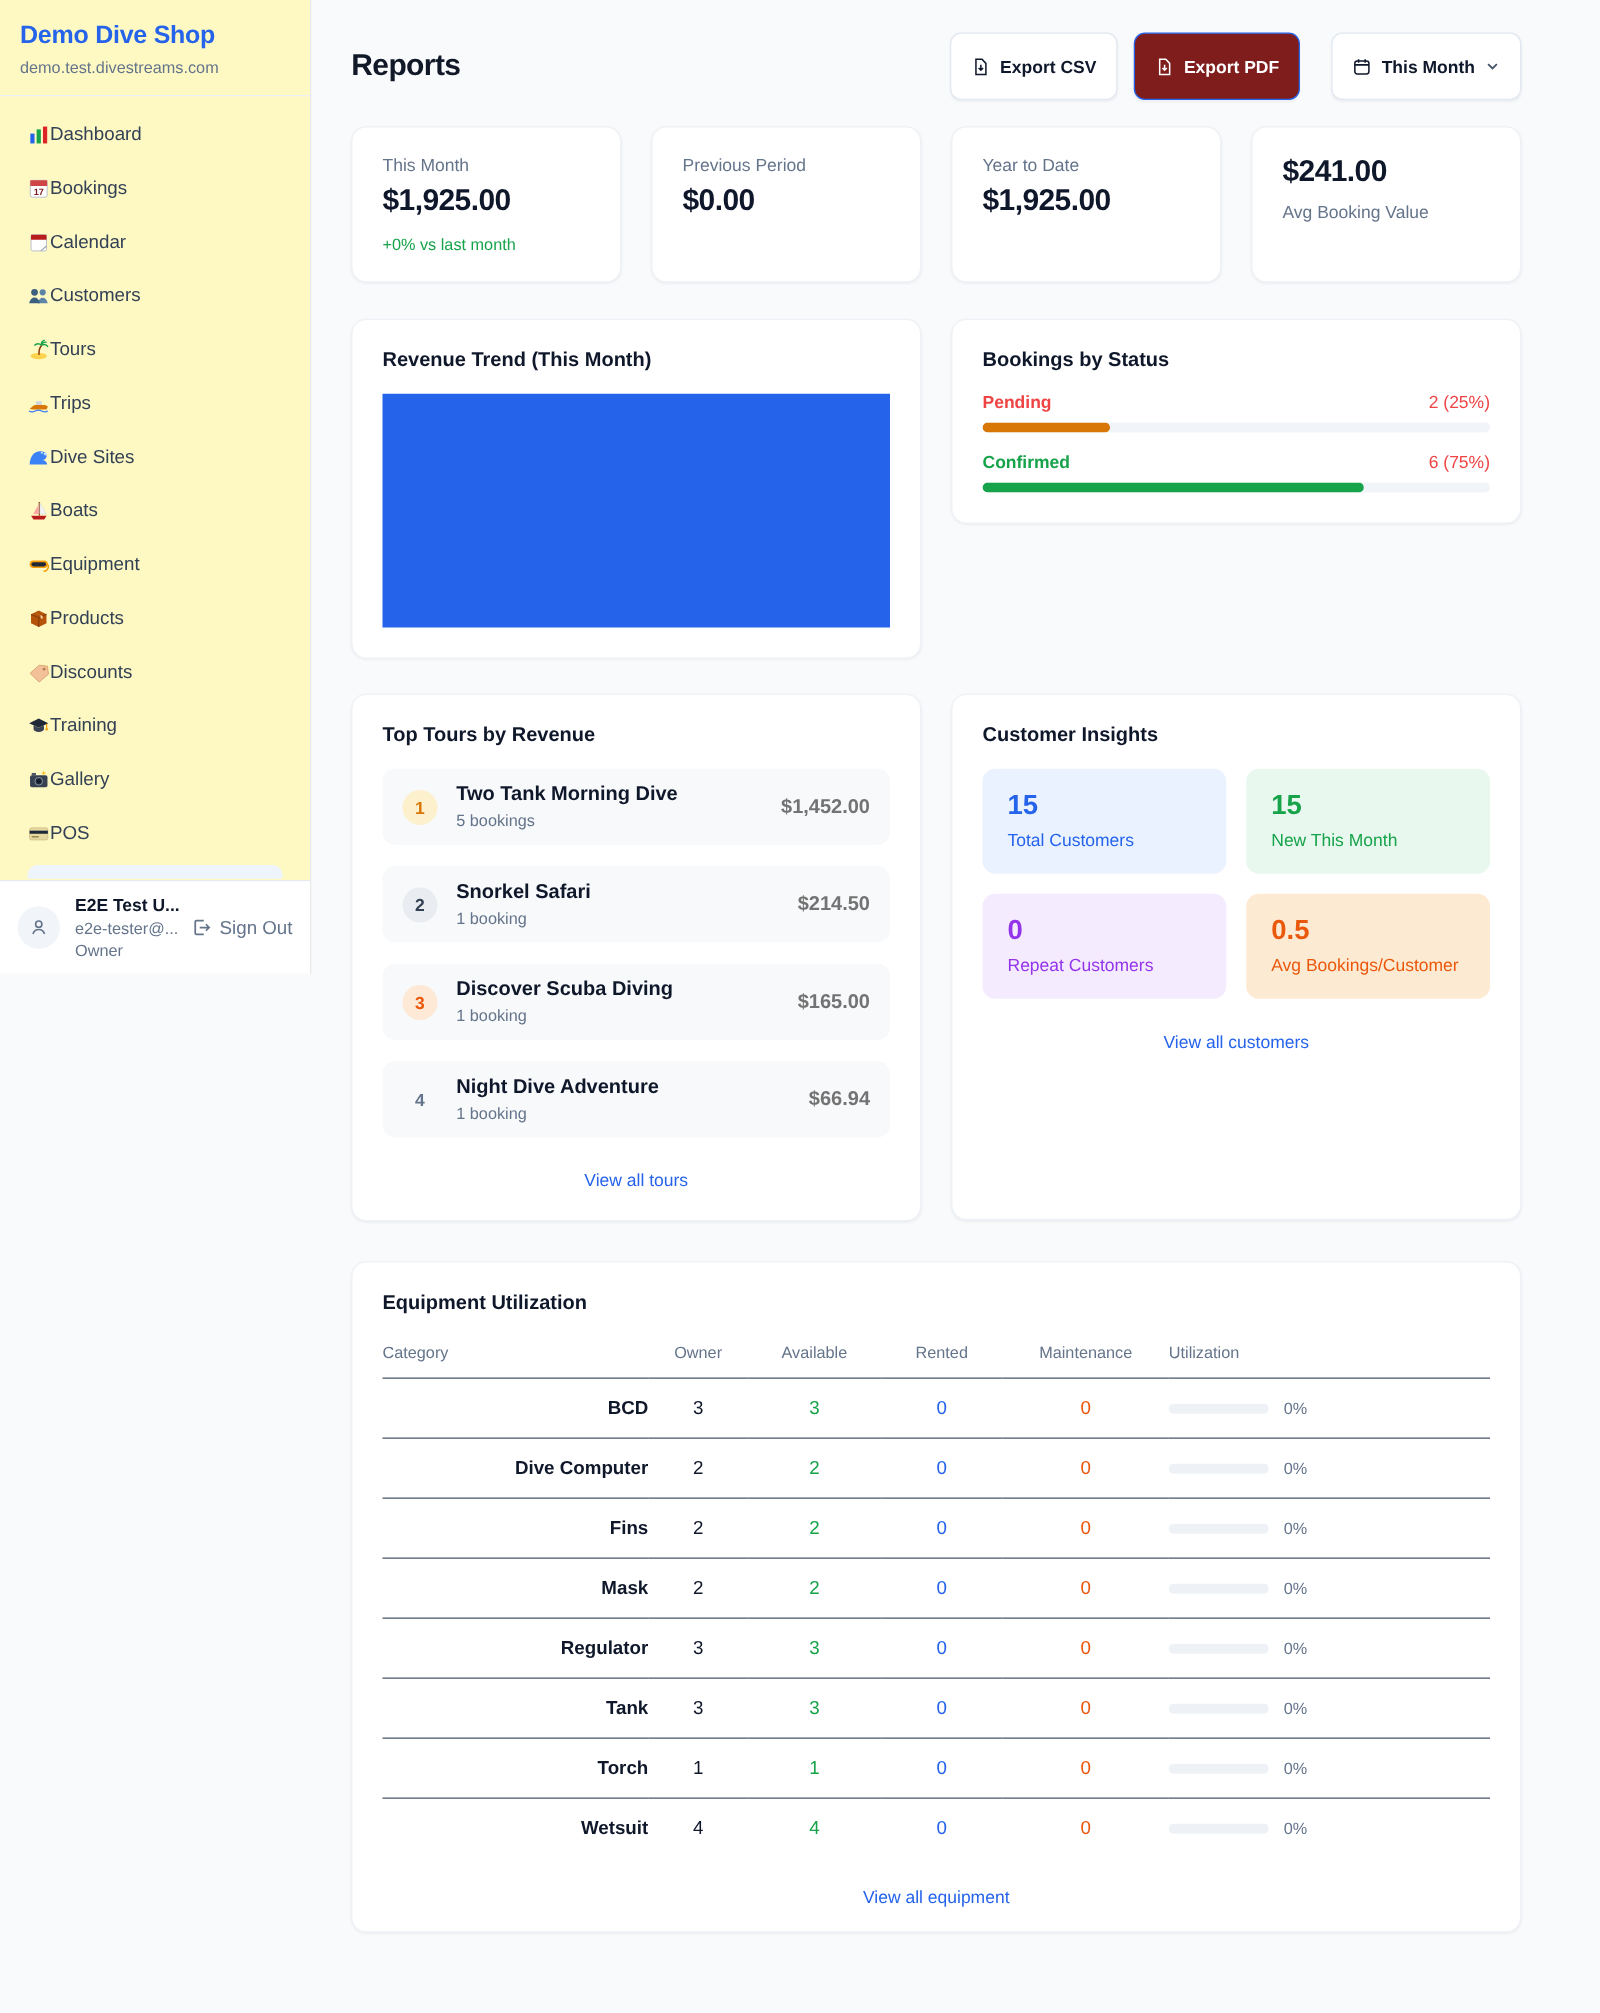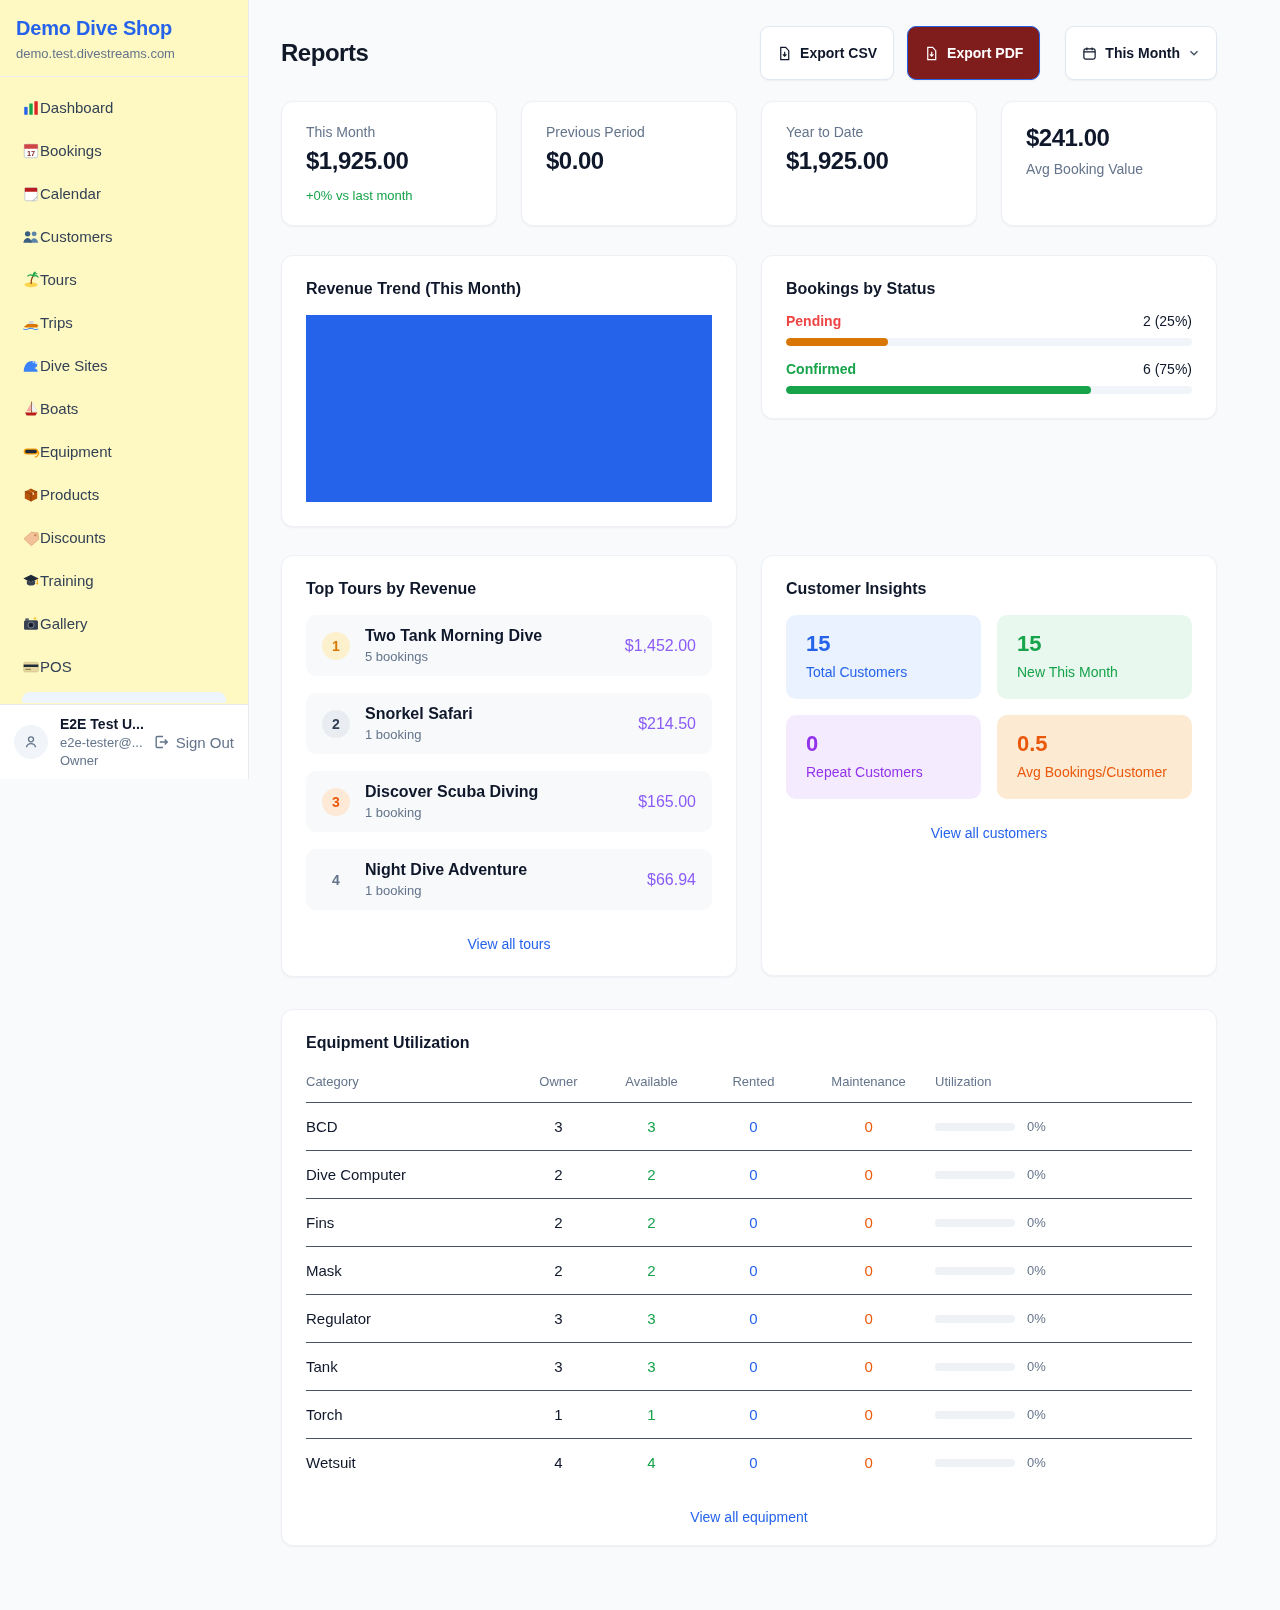--- a/index.html
+++ b/index.html
@@ -52,61 +52,61 @@
   .charts { margin-bottom:28px; }
   .card-pad { padding:24px; }
   .card-title { font-size:16px; font-weight:700; color:#0f172a; }
   .rev-block { margin-top:17px; height:187px; background:#2563eb; }
 
   .status-row { margin-top:15px; }
   .status-head { display:flex; justify-content:space-between; font-size:14px; }
   .status-label { font-weight:600; }
   .status-label.pending { color:#ef4444; }
   .status-label.confirmed { color:#16a34a; }
-  .status-value { color:#0f172a; }
+  .status-value { color:#ef4444; }
   .track { height:8px; background:#f1f5f9; border-radius:99px; margin-top:9px; overflow:hidden; }
   .fill { height:100%; border-radius:99px; }
   .fill.pending { background:#d97706; }
   .fill.confirmed { background:#16a34a; }
 
   .lists { margin-bottom:32px; }
   .tall { min-height:421px; }
   .tour-list { margin-top:13px; }
   .tour-item { display:flex; align-items:center; background:#f7f9fb; border-radius:10px; padding:12px 16px;
                margin-top:17px; height:61px; }
   .rank { width:28px; height:28px; border-radius:50%; display:flex; align-items:center; justify-content:center;
           font-size:14px; font-weight:700; flex:none; }
   .rank-1 { background:#fdf0cd; color:#d97706; }
   .rank-2 { background:#e9edf1; color:#334155; }
   .rank-3 { background:#fde9d6; color:#ea580c; }
   .rank-4 { background:transparent; color:#64748b; font-weight:600; }
   .tour-info { flex:1; margin-left:15px; }
   .tour-name { font-size:16px; font-weight:600; color:#0f172a; }
   .tour-bookings { font-size:13px; color:#64748b; margin-top:4px; }
-  .tour-amount { font-size:16px; font-weight:400; color:#8b5cf6; }
+  .tour-amount { font-size:16px; font-weight:700; color:#737373; }
   .link-center { display:block; text-align:center; color:#2563eb; font-size:14px; margin-top:26px;
                  text-decoration:none; cursor:pointer; }
 
   .tiles { display:grid; grid-template-columns:1fr 1fr; gap:16px; margin-top:17px; }
   .tile { border-radius:10px; padding:16px 20px; height:84px; }
   .tile-value { font-size:22px; font-weight:800; }
   .tile-label { font-size:14px; margin-top:7px; font-weight:500; }
   .tile-blue   { background:#e9f2fe; } .tile-blue .tile-value, .tile-blue .tile-label { color:#2563eb; }
   .tile-green  { background:#e8f8ef; } .tile-green .tile-value, .tile-green .tile-label { color:#16a34a; }
   .tile-purple { background:#f5ebfe; } .tile-purple .tile-value, .tile-purple .tile-label { color:#9333ea; }
   .tile-orange { background:#fdead2; } .tile-orange .tile-value, .tile-orange .tile-label { color:#ea580c; }
 
   .equip { width:936px; padding:24px 24px 20px; }
   table { width:100%; border-collapse:collapse; margin-top:14px; }
   th { font-size:13px; color:#64748b; font-weight:500; text-align:center; padding:8px 0 13px;
        border-bottom:1px solid #475569; }
   th.left { text-align:left; }
   td { height:48px; border-bottom:1px solid #475569; font-size:15px; text-align:center; color:#0f172a; }
   tr:last-child td { border-bottom:none; }
-  td.cat { text-align:left; font-weight:400; }
+  td.cat { text-align:right; font-weight:700; }
   td.avail { color:#16a34a; }
   td.rent { color:#2563eb; }
   td.maint { color:#ea580c; }
   .util-cell { display:flex; align-items:center; gap:12px; }
   .util-track { width:80px; height:8px; border-radius:99px; background:#eef2f6; overflow:hidden; }
   .util-fill { height:100%; border-radius:99px; background:#2563eb; width:0; }
   .util-text { font-size:13px; color:#64748b; }
 </style>
 </head>
 <body>

